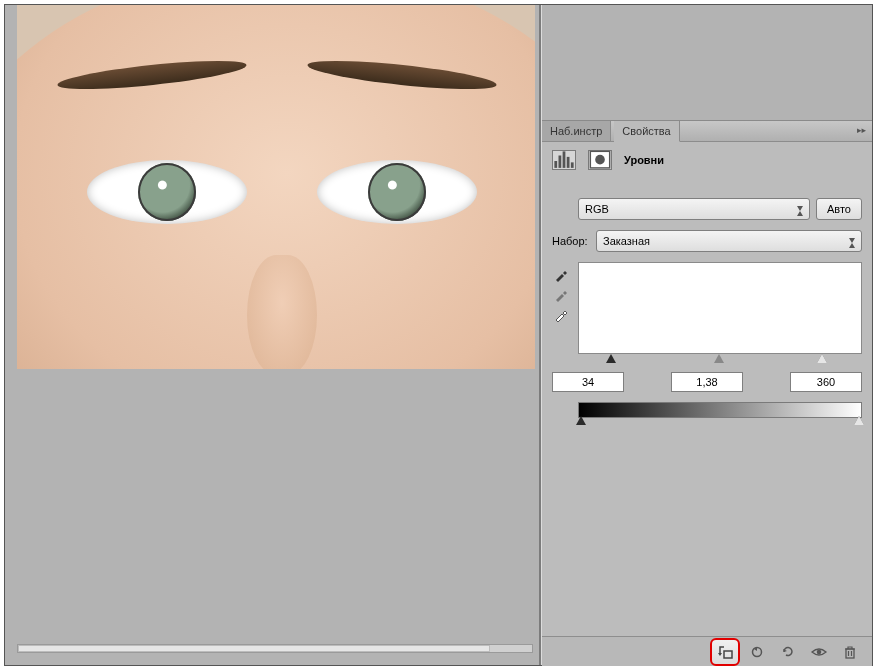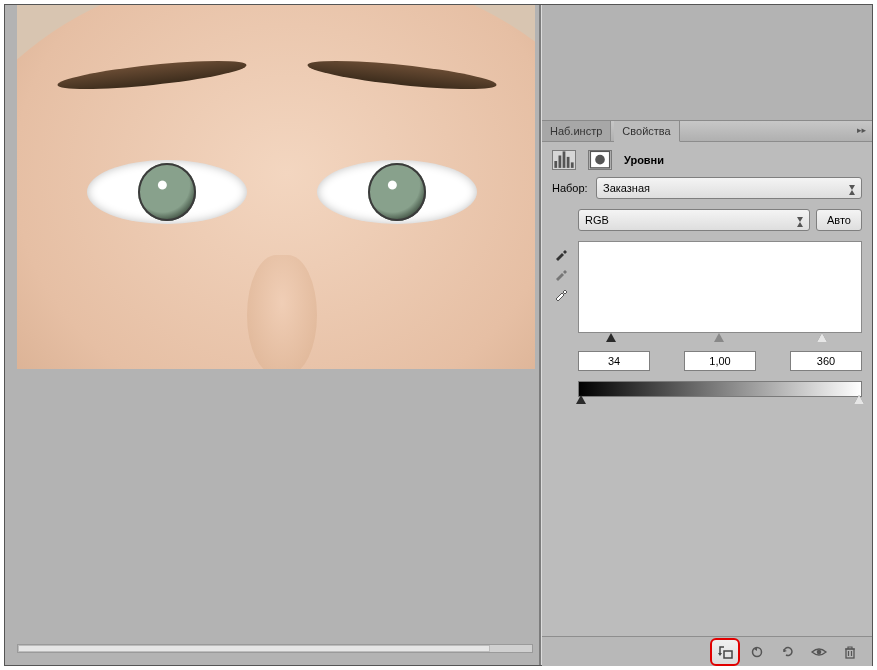--- a/index.html
+++ b/index.html
@@ -22,39 +22,39 @@
   .gutter{position:absolute;left:534px;top:0;width:2px;height:660px;background:#7c7c7c;}
   .gutter2{position:absolute;left:536px;top:0;width:1px;height:660px;background:#dcdcdc;}
   .panel-wrap{position:absolute;left:537px;top:0;width:330px;height:660px;background:#b3b3b3;}
   .panel{position:absolute;left:0;top:115px;width:330px;height:545px;background:#bcbcbc;border-top:1px solid #8a8a8a;}
   .tabrow{height:20px;background:linear-gradient(#c7c7c7,#b0b0b0);border-bottom:1px solid #8c8c8c;position:relative;}
   .tab{display:inline-block;height:20px;line-height:20px;padding:0 8px;border-right:1px solid #8c8c8c;color:#333;cursor:pointer;}
   .tab.inactive{background:#a7a7a7;}
   .tab.active{background:#bcbcbc;border-bottom:1px solid #bcbcbc;position:relative;top:0;}
   .flyout{position:absolute;right:6px;top:4px;color:#555;font-size:9px;cursor:pointer;}
   .panel-body{padding:8px 10px 0 10px;}
-  .title-row{display:flex;align-items:center;gap:12px;margin-bottom:7px;}
+  .title-row{display:flex;align-items:center;gap:12px;margin-bottom:28px;}
   .chip{width:22px;height:18px;border:1px solid #7a7a7a;background:#d6d6d6;display:flex;align-items:center;justify-content:center;}
   .title-row strong{font-weight:bold;font-size:11px;}
   .row{display:flex;align-items:center;gap:6px;margin-bottom:10px;}
   .lbl{width:38px;text-align:left;}
   .lbl-out{white-space:nowrap;}
   .select{flex:1;height:20px;line-height:20px;border:1px solid #7f7f7f;background:linear-gradient(#f4f4f4,#dedede);padding:0 18px 0 6px;border-radius:3px;position:relative;cursor:pointer;}
   .select .caret{position:absolute;right:6px;top:7px;width:0;height:0;border-left:3px solid transparent;border-right:3px solid transparent;border-top:5px solid #555;border-bottom:5px solid #555;}
   .btn{height:20px;line-height:20px;padding:0 10px;border:1px solid #7f7f7f;background:linear-gradient(#f4f4f4,#dedede);border-radius:3px;cursor:pointer;}
   .middle{display:flex;gap:8px;margin:6px 0 2px 0;}
   .pickers{display:flex;flex-direction:column;gap:6px;width:18px;align-items:center;padding-top:6px;}
   .picker{width:14px;height:14px;position:relative;}
   .picker svg{width:14px;height:14px;}
   .hist{flex:1;height:90px;background:#fff;border:1px solid #8a8a8a;position:relative;}
   .slider-track{position:relative;height:10px;margin:0 0 6px 26px;}
   .tri{position:absolute;top:-2px;width:0;height:0;border-left:5px solid transparent;border-right:5px solid transparent;border-bottom:9px solid #2b2b2b;}
   .tri.mid{border-bottom-color:#888;}
   .tri.white{border-bottom-color:#e6e6e6;filter:drop-shadow(0 0 0.5px #666);}
-  .val-row{display:flex;gap:6px;margin-left:26px;}
+  .val-row{display:flex;gap:6px;}
   .val{width:70px;height:18px;text-align:center;border:1px solid #7f7f7f;background:#fff;display:flex;align-items:center;justify-content:center;}
   .spacer{flex:1;}
   .grad{height:14px;margin:10px 0 0 26px;background:linear-gradient(90deg,#000 0%,#fff 100%);border:1px solid #7a7a7a;position:relative;}
   .out-track{position:relative;height:10px;margin:0 0 0 26px;}
   .out-row{display:flex;align-items:center;gap:6px;margin:12px 0 0 26px;justify-content:center;}
   .out-val{width:46px;height:18px;text-align:center;border:1px solid #7f7f7f;background:#fff;display:flex;align-items:center;justify-content:center;}
   .panel-footer{position:absolute;left:0;bottom:0;width:100%;height:30px;background:#b8b8b8;border-top:1px solid #8e8e8e;display:flex;align-items:center;justify-content:flex-end;padding-right:8px;box-sizing:border-box;gap:3px;}
   .fbtn{width:26px;height:24px;border:1px solid transparent;display:flex;align-items:center;justify-content:center;cursor:pointer;color:#4a4a4a;border-radius:3px;}
   .fbtn svg{width:16px;height:16px;display:block;}
   .fbtn.highlight{border:2px solid #e10000;border-radius:6px;background:linear-gradient(#f0f0f0,#dcdcdc);}
@@ -106,34 +106,34 @@
             </span>
             <span class="chip">
               <svg viewBox="0 0 16 14">
                   <rect x="1" y="1" width="14" height="12" fill="#fff" stroke="#555"></rect>
                   <circle cx="8" cy="7" r="3.5" fill="#555"></circle>
                 </svg>
             </span>
             <strong>Уровни</strong>
           </div>
 
+          <div class="row" style="margin-left:26px;">
+            <div class="select" style="flex:1">
+              <span>RGB</span>
+              <span class="caret"></span>
+            </div>
+            <div class="btn">Авто</div>
+          </div>
+
           <div class="row">
             <span class="lbl">Набор:</span>
             <div class="select">
               <span>Заказная</span>
               <span class="caret"></span>
             </div>
-          </div>
-
-          <div class="row" style="margin-left:26px;">
-            <div class="select" style="flex:1">
-              <span>RGB</span>
-              <span class="caret"></span>
-            </div>
-            <div class="btn">Авто</div>
           </div>
 
           <div class="middle">
             <div class="pickers">
               <span class="picker"><svg viewBox="0 0 14 14">
                     <path d="M2 12 L8 6 L10 8 L4 14 Z" fill="#333"></path>
                     <path d="M9 5 L11 3 L13 5 L11 7 Z" fill="#333"></path>
                   </svg></span>
               <span class="picker"><svg viewBox="0 0 14 14">
                     <path d="M2 12 L8 6 L10 8 L4 14 Z" fill="#777"></path>
@@ -149,21 +149,21 @@
 
           <div class="slider-track">
             <span class="tri" style="left:10%"></span>
             <span class="tri mid" style="left:48%"></span>
             <span class="tri white" style="left:84%"></span>
           </div>
 
           <div class="val-row">
             <div class="val">34</div>
             <span class="spacer"></span>
-            <div class="val">1,00</div>
+            <div class="val">1,38</div>
             <span class="spacer"></span>
             <div class="val">360</div>
           </div>
 
           <div class="grad"></div>
           <div class="out-track">
             <span class="tri" style="left:-2px"></span>
             <span class="tri white" style="right:-2px;left:auto"></span>
           </div>
 

